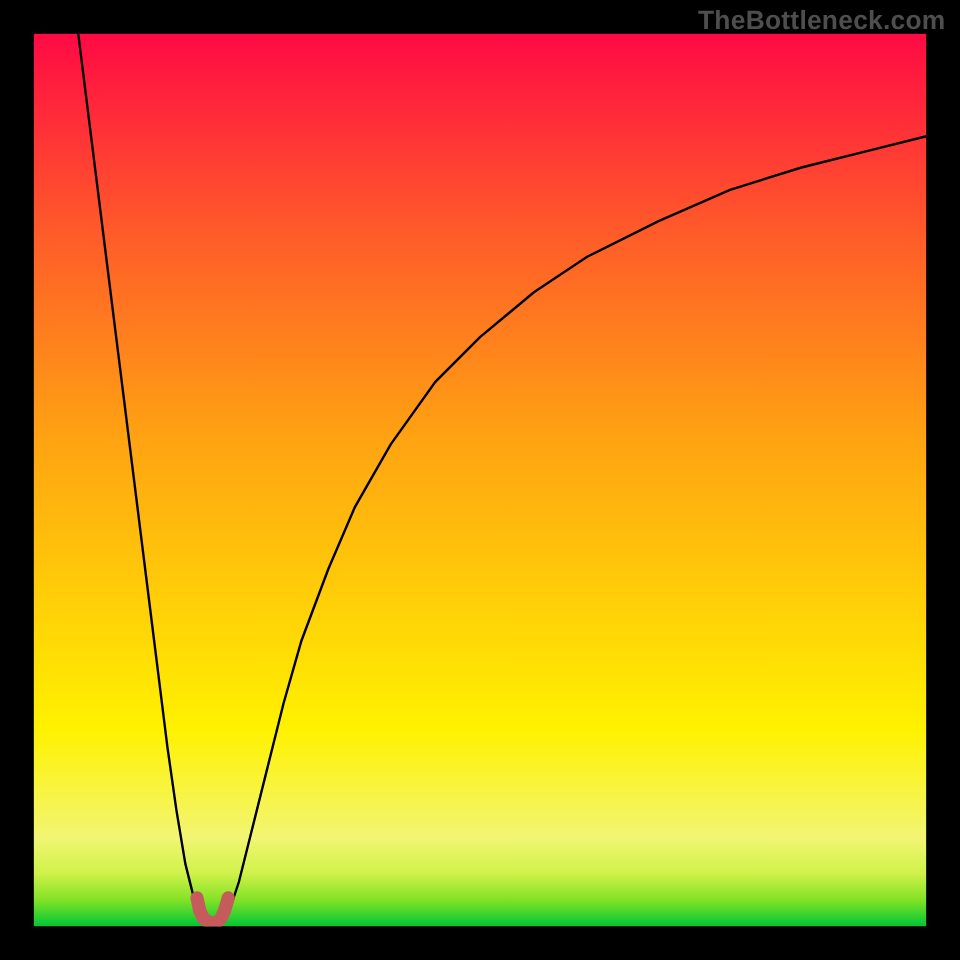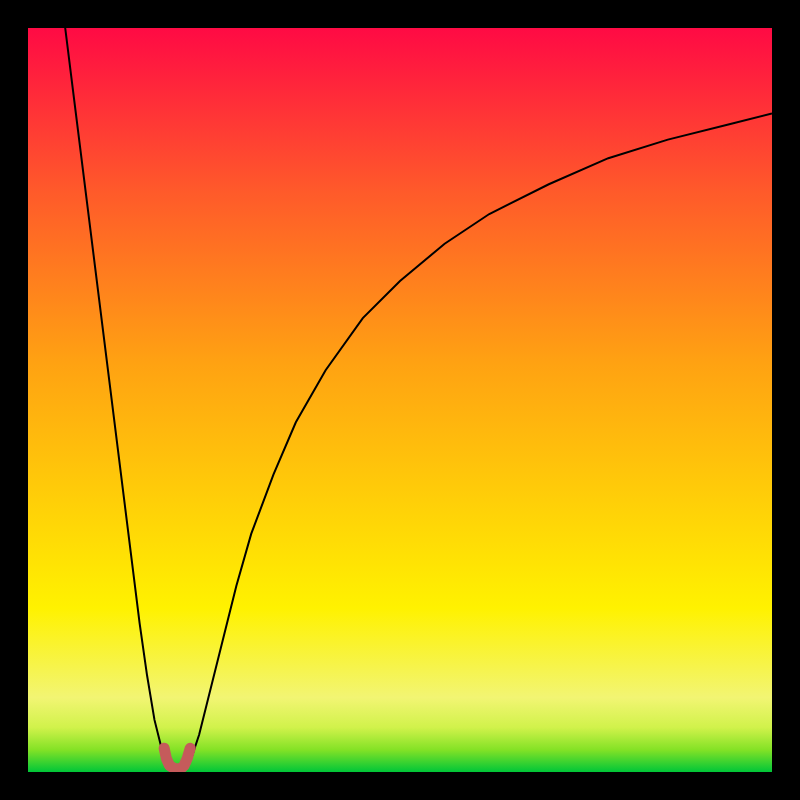--- a/index.html
+++ b/index.html
@@ -38,20 +38,21 @@
     font-weight: 600;
     letter-spacing: 0.2px;
     user-select: none;
   }
 </style>
 </head>
 <body>
 
 <div class="frame">
 
+  <div class="watermark">TheBottleneck.com</div>
 
   <div class="plot-area">
     <svg viewBox="0 0 100 100" preserveAspectRatio="none">
       <defs>
         <linearGradient id="bg-grad" x1="0" y1="1" x2="0" y2="0">
         <stop offset="0%" stop-color="#00c638"></stop>
             <stop offset="3%" stop-color="#84e226"></stop>
             <stop offset="6%" stop-color="#d1f24b"></stop>
             <stop offset="10%" stop-color="#f2f573"></stop>
             <stop offset="22%" stop-color="#fff200"></stop>

